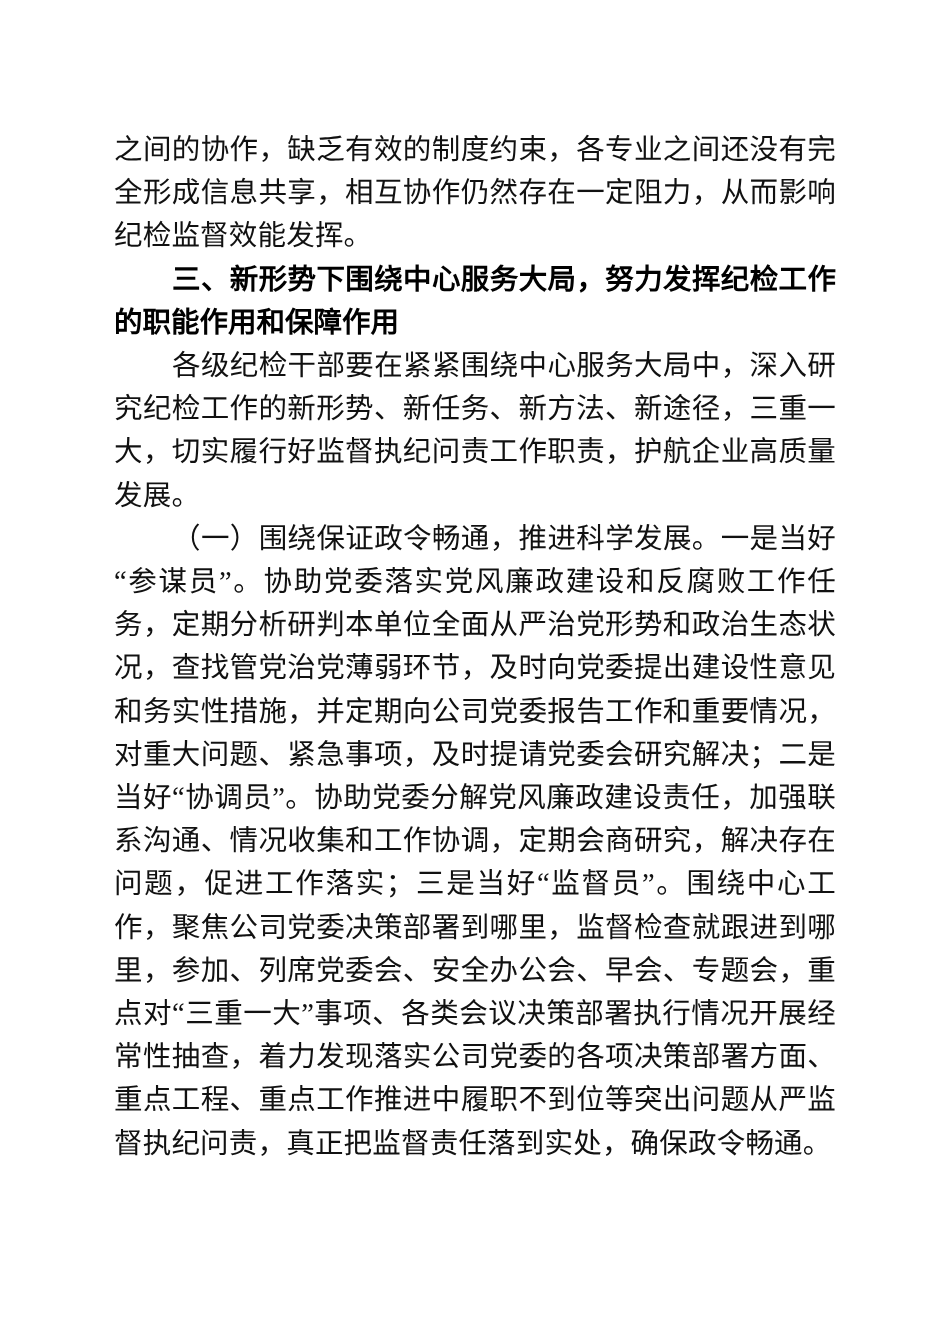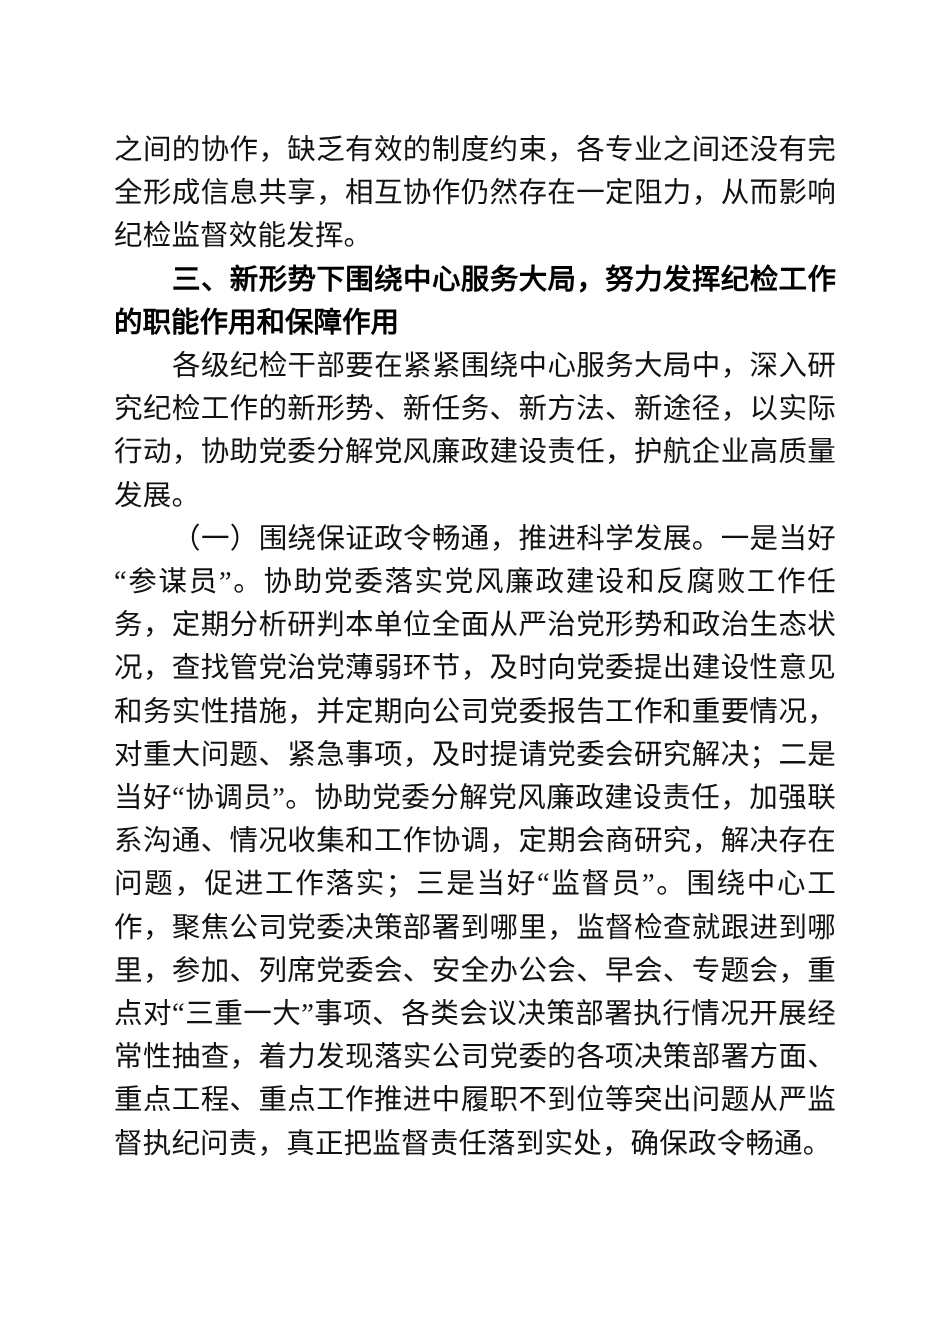--- a/index.html
+++ b/index.html
@@ -73,18 +73,18 @@
 </head>
 <body>
 
 <div id="page">
   <div id="content">
 
     <p class="para cont">之间的协作，缺乏有效的制度约束，各专业之间还没有完全形成信息共享，相互协作仍然存在一定阻力，从而影响纪检监督效能发挥。</p>
 
     <h2 class="heading">三、新形势下围绕中心服务大局，努力发挥纪检工作的职能作用和保障作用</h2>
 
-    <p class="para indent">各级纪检干部要在紧紧围绕中心服务大局中，深入研究纪检工作的新形势、新任务、新方法、新途径，以实际行动，协助党委分解党风廉政建设责任，护航企业高质量发展。</p>
+    <p class="para indent">各级纪检干部要在紧紧围绕中心服务大局中，深入研究纪检工作的新形势、新任务、新方法、新途径，三重一大，切实履行好监督执纪问责工作职责，护航企业高质量发展。</p>
 
     <p class="para indent">（一）围绕保证政令畅通，推进科学发展。一是当好“参谋员”。协助党委落实党风廉政建设和反腐败工作任务，定期分析研判本单位全面从严治党形势和政治生态状况，查找管党治党薄弱环节，及时向党委提出建设性意见和务实性措施，并定期向公司党委报告工作和重要情况，对重大问题、紧急事项，及时提请党委会研究解决；二是当好“协调员”。协助党委分解党风廉政建设责任，加强联系沟通、情况收集和工作协调，定期会商研究，解决存在问题，促进工作落实；三是当好“监督员”。围绕中心工作，聚焦公司党委决策部署到哪里，监督检查就跟进到哪里，参加、列席党委会、安全办公会、早会、专题会，重点对“三重一大”事项、各类会议决策部署执行情况开展经常性抽查，着力发现落实公司党委的各项决策部署方面、重点工程、重点工作推进中履职不到位等突出问题从严监督执纪问责，真正把监督责任落到实处，确保政令畅通。</p>
 
   </div>
 </div>
 
 </body></html>

